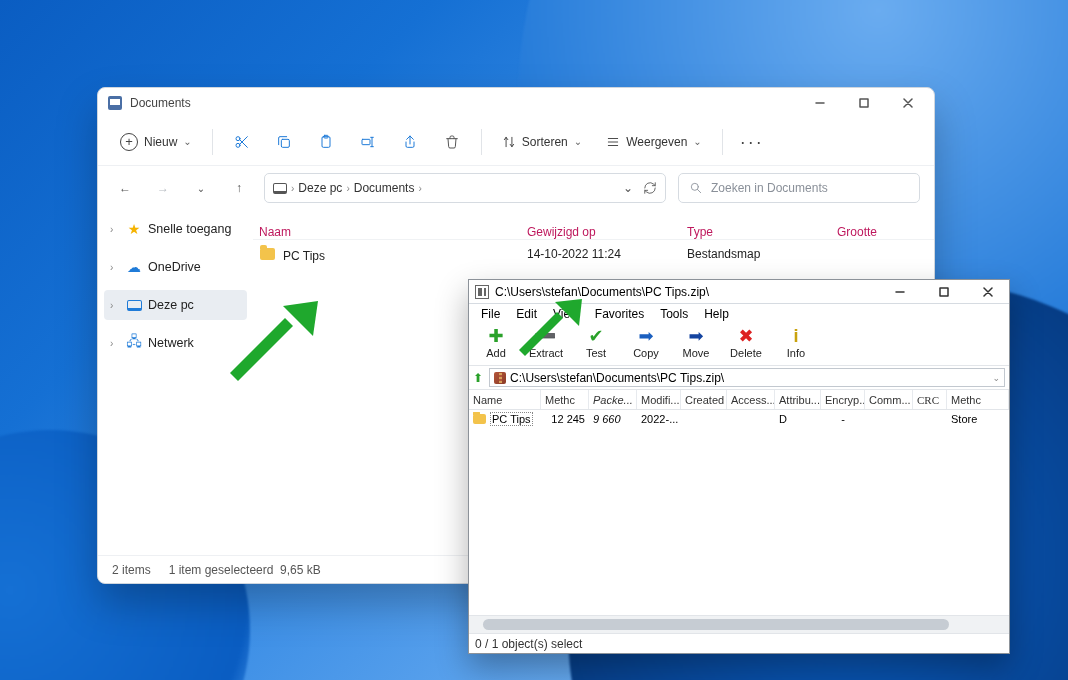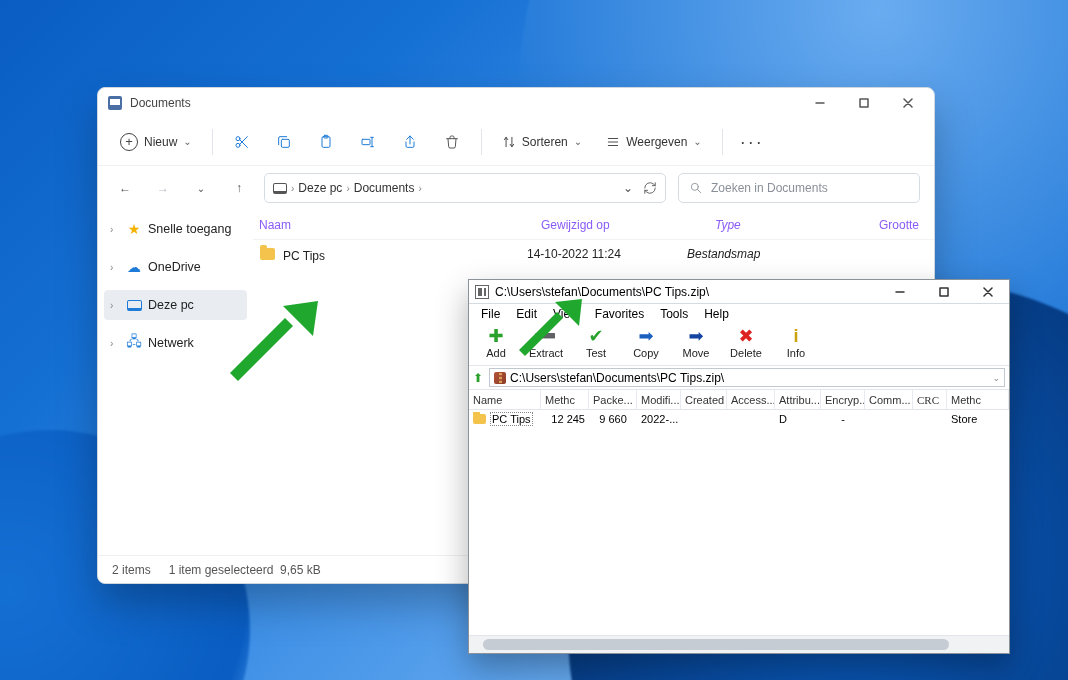--- a/index.html
+++ b/index.html
@@ -80,25 +80,25 @@
   .side-item{display:flex;align-items:center;gap:6px;height:30px;padding:0 6px;border-radius:4px;color:#222;}
   .side-item.sel{background:#e9edf2;}
   .side-caret{width:10px;color:#888;font-size:10px;}
   .side-ic{width:16px;height:16px;display:flex;align-items:center;justify-content:center;}
   .star{color:#f5b301;font-size:14px;}
   .cloud{color:#1f7bd8;font-size:14px;}
   .pc{width:15px;height:11px;border:1.5px solid #1f7bd8;border-bottom-width:3px;border-radius:2px;}
   .net{color:#1f7bd8;font-size:14px;}
 
   .ex-main{flex:1;display:flex;flex-direction:column;background:#fff;}
-  .cols{display:flex;height:30px;align-items:center;color:#8b5cf6;font-size:12px;border-bottom:1px solid #f0f2f4;gap:14px;}
+  .cols{display:flex;height:30px;align-items:flex-end;color:#be185d;font-size:12px;border-bottom:1px solid #f0f2f4;}
   .cols>div,.row>div{padding:0 6px;}
   .c-name{flex:0 0 268px;padding-left:18px;}
   .c-mod{flex:0 0 160px;}
-  .c-type{flex:0 0 150px;font-style:italic;}
+  .c-type{flex:0 0 150px;}
   .c-size{flex:1;}
   .row{display:flex;height:28px;align-items:center;color:#222;}
   .row.sel{background:#d5e4f4;}
   .row .ic{width:16px;height:16px;margin-right:8px;display:inline-flex;align-items:center;justify-content:center;}
   .folder-ic{width:15px;height:12px;background:#f3c34b;border-radius:2px;position:relative;}
   .folder-ic::before{content:"";position:absolute;left:0;top:-3px;width:7px;height:4px;background:#f3c34b;border-radius:2px 2px 0 0;}
   .zip-ic{width:14px;height:14px;background:linear-gradient(135deg,#b4553a,#8b3b26);border-radius:2px;position:relative;}
   .zip-ic::after{content:"";position:absolute;left:5px;top:1px;width:3px;bottom:1px;background:repeating-linear-gradient(#d7a15a 0 2px,#b4553a 2px 4px);}
 
   .ex-status{
@@ -144,21 +144,21 @@
   .sz-path .pbox{flex:1;height:19px;border:1px solid #c2c8cf;padding:0 4px;display:flex;align-items:center;gap:4px;background:#fff;}
   .sz-path .pbox .dd{margin-left:auto;color:#888;font-size:9px;}
 
   .sz-cols{height:20px;display:flex;align-items:center;background:#fff;border-bottom:1px solid #e2e5e9;font-size:11px;color:#333;}
   .sz-cols>div{padding:0 4px;border-right:1px solid #e7eaee;height:100%;display:flex;align-items:center;overflow:hidden;white-space:nowrap;}
   .sz-rows{flex:1;overflow:hidden;}
   .sz-row{height:18px;display:flex;align-items:center;font-size:11px;}
   .sz-row>div{padding:0 4px;overflow:hidden;white-space:nowrap;}
   .szc-name{flex:0 0 72px;}
   .szc-size{flex:0 0 48px;text-align:right;}
-  .szc-pack{flex:0 0 48px;text-align:center;}
+  .szc-pack{flex:0 0 48px;text-align:left;font-style:italic;}
   .szc-mod{flex:0 0 44px;}
   .szc-cre{flex:0 0 46px;}
   .szc-acc{flex:0 0 48px;}
   .szc-att{flex:0 0 46px;}
   .szc-enc{flex:0 0 44px;text-align:center;}
   .szc-com{flex:0 0 48px;}
   .szc-crc{flex:0 0 34px;text-align:right;font-family:Liberation Serif, serif;}
   .szc-met{flex:1;}
   .sz-row .name-cell{display:flex;align-items:center;gap:4px;}
   .sz-row .name-cell .folder-ic{width:13px;height:10px;}
@@ -450,20 +450,23 @@
       <div class="szc-enc">-</div>
       <div class="szc-com"></div>
       <div class="szc-crc"></div>
       <div class="szc-met">Store</div>
     </div>
   </div>
 
   <div class="sz-scroll">
       <div class="thumb"></div>
     </div>
+  <div class="sz-status">
+      <span>0 / 1 object(s) select</span>
+    </div>
 </div>
 
 <div class="arrow" style="left:223px;top:296px">
   <svg width="100" height="100" viewBox="0 0 100 100">
       <g fill="#1fa82d">
         <path d="M15 85 L70 30 L62 22 L7 77 Z"></path>
         <path d="M60 10 L90 40 L95 5 Z"></path>
       </g>
     </svg>
 </div>

